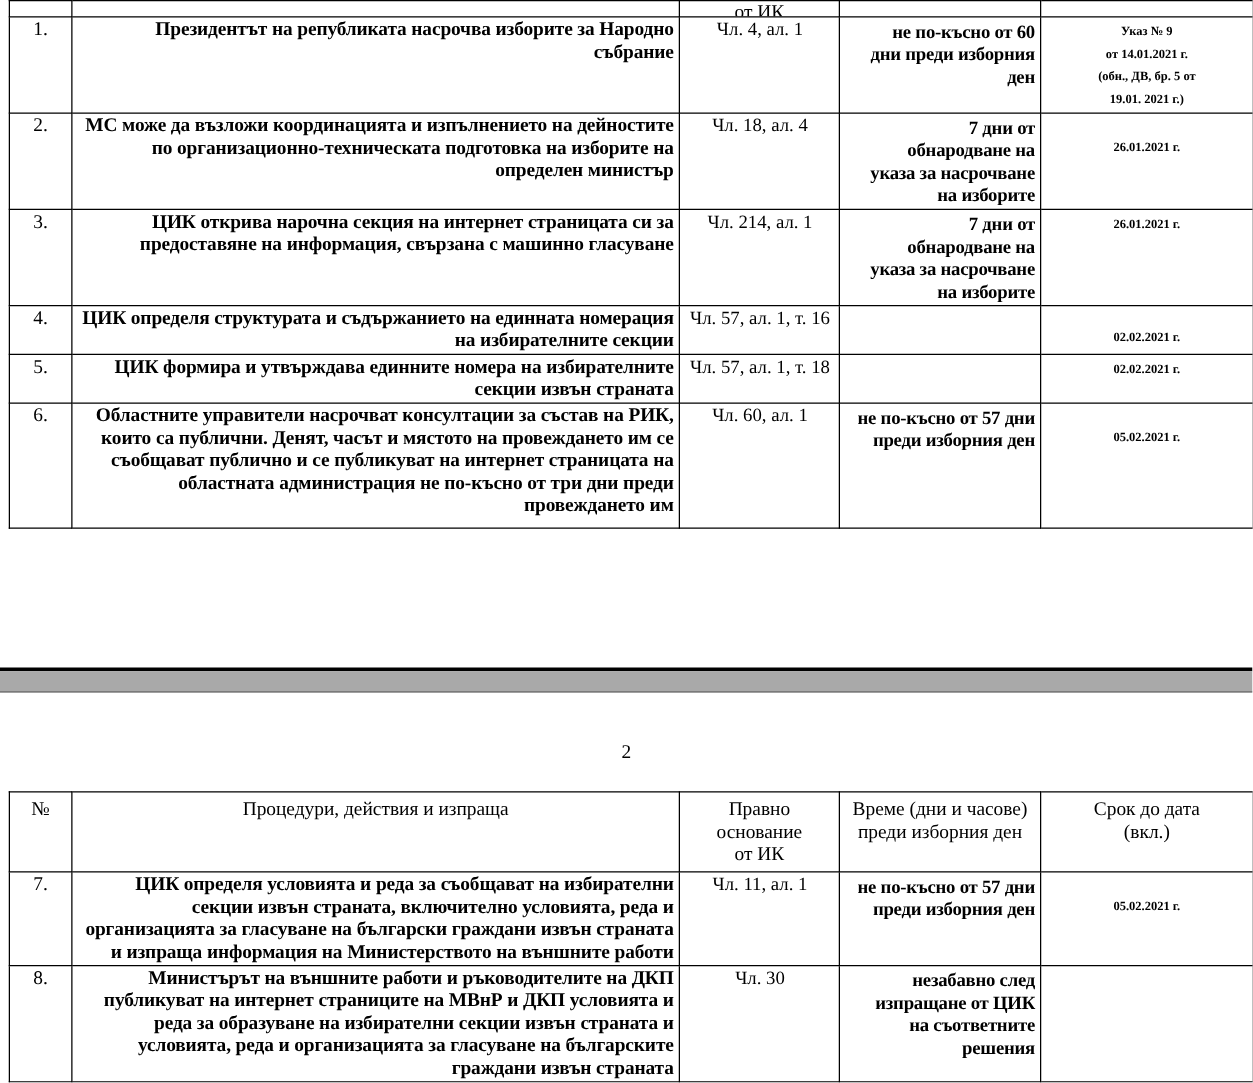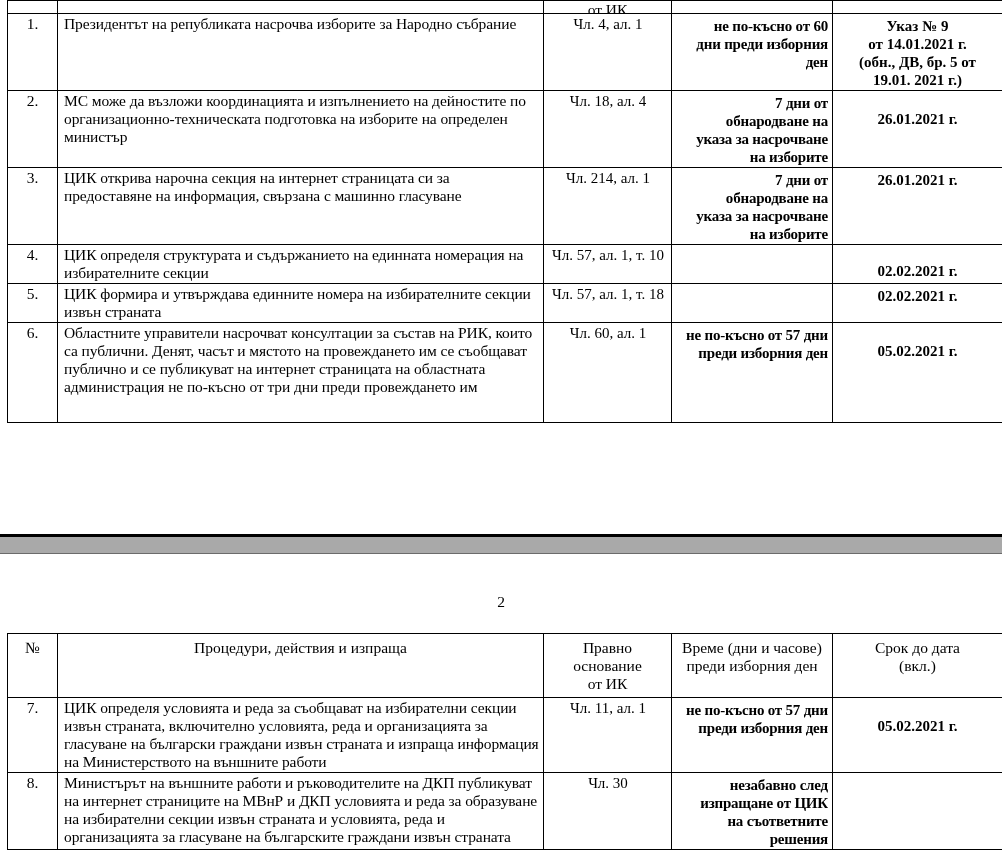--- a/index.html
+++ b/index.html
@@ -21,29 +21,29 @@
   }
   tr.h-partial td{height:12px;padding:0;}
   tr.h74{height:74px;}
   tr.h35 td{height:35px;}
   tr.h39 td{height:39px;}
   tr.h100{height:100px;}
   tr.h64 td{height:64px;}
   .clip{height:12px;overflow:hidden;text-align:center;}
   .clip span{display:inline-block;margin-top:-8px;line-height:18px;font-size:15.5px;}
   .c-num{text-align:center;}
-  .c-desc{text-align:left;padding-left:6px;letter-spacing:-0.1px;}
+  .c-desc{text-align:right;padding-left:6px;letter-spacing:-0.1px;font-weight:bold;}
   .c-basis{text-align:center;white-space:nowrap;font-size:15px;padding-left:1px;padding-right:0;}
   .c-time{
     text-align:right;font-weight:bold;white-space:pre-line;
     font-size:15px;letter-spacing:-0.2px;padding-top:3px;
   }
   .c-deadline{
     text-align:center;font-weight:bold;white-space:pre-line;
-    font-size:15px;padding-top:3px;
+    font-size:10px;padding-top:3px;
   }
   .dl-pad{padding-top:19px;}
   .dl-bottom{vertical-align:bottom;padding-bottom:3px;}
   .hcell{text-align:center;white-space:pre-line;padding-top:5px;font-weight:normal;}
   .page-sep{position:absolute;top:534px;left:0;width:1002px;}
   .sep-bar{height:3px;}
   .sep-band{height:16px;border-bottom:1px solid #6b6b6b;}
   .page-number{
     position:absolute;top:593px;left:0;width:1002px;
     text-align:center;font-size:15.5px;line-height:18px;
@@ -98,21 +98,21 @@
       <td class="c-basis">Чл. 214, ал. 1</td>
       <td class="c-time">7 дни от
 обнародване на
 указа за насрочване
 на изборите</td>
       <td class="c-deadline">26.01.2021 г.</td>
     </tr>
     <tr class="h35">
       <td class="c-num">4.</td>
       <td class="c-desc">ЦИК определя структурата и съдържанието на единната номерация на избирателните секции</td>
-      <td class="c-basis">Чл. 57, ал. 1, т. 10</td>
+      <td class="c-basis">Чл. 57, ал. 1, т. 16</td>
       <td class="c-time"></td>
       <td class="c-deadline dl-bottom">02.02.2021 г.</td>
     </tr>
     <tr class="h39">
       <td class="c-num">5.</td>
       <td class="c-desc">ЦИК формира и утвърждава единните номера на избирателните секции извън страната</td>
       <td class="c-basis">Чл. 57, ал. 1, т. 18</td>
       <td class="c-time"></td>
       <td class="c-deadline">02.02.2021 г.</td>
     </tr>

